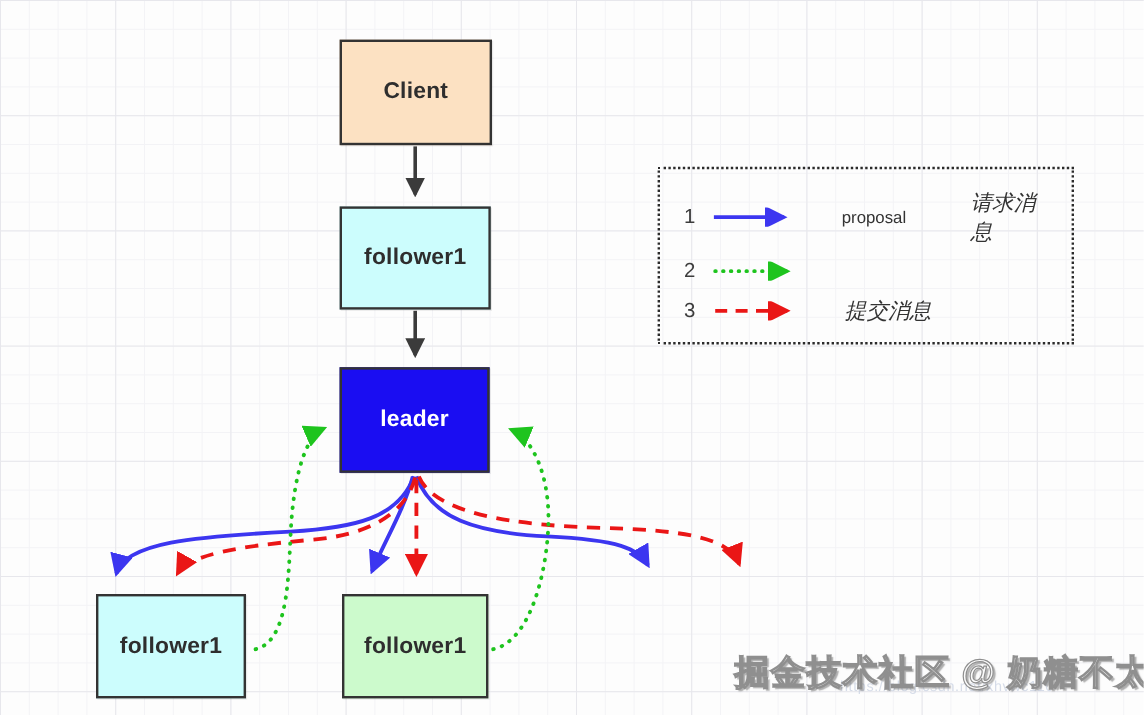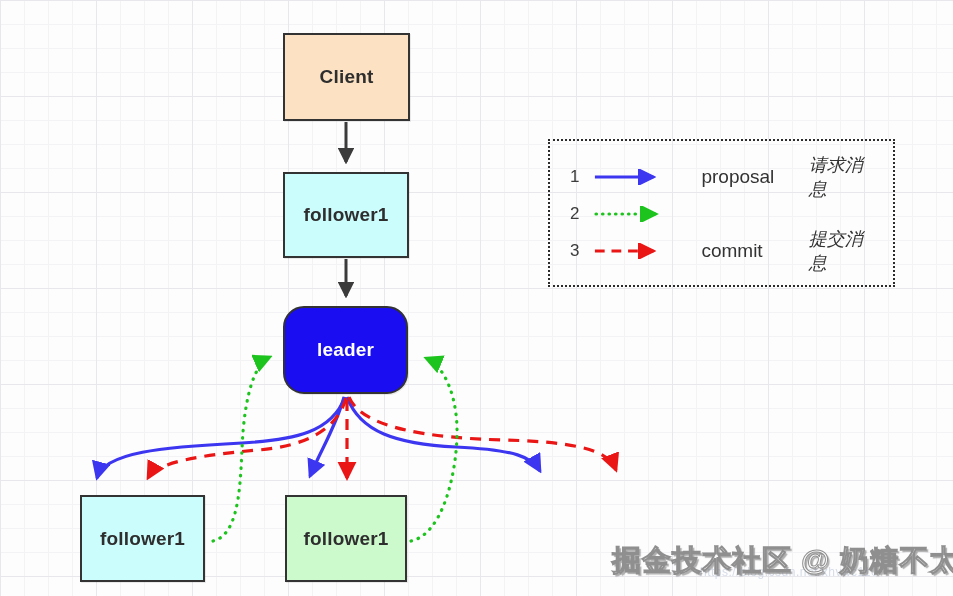--- a/index.html
+++ b/index.html
@@ -16,33 +16,33 @@
   }
   #wires{position:absolute;left:0;top:0;width:953px;height:596px;pointer-events:none;}
   .node{
     position:absolute;display:flex;align-items:center;justify-content:center;
     border:2.5px solid #333;box-sizing:border-box;
     font-size:19px;font-weight:bold;color:#2e2e2e;letter-spacing:.2px;
     box-shadow:1px 1px 0 rgba(0,0,0,.08);
   }
   .node.client{left:283px;top:33px;width:127px;height:88px;background:#fce1c2;}
   .node.f-top{left:283px;top:172px;width:126px;height:86px;background:#ccfdfd;}
-  .node.leader{left:283px;top:306px;width:125px;height:88px;background:#1a0df2;color:#ffffff;border-radius:21px;}
+  .node.leader{left:283px;top:306px;width:125px;height:88px;background:#1a0df2;color:#ffffff;}
   .node.fb1{left:80px;top:495px;width:125px;height:87px;background:#ccfdfd;}
   .node.fb2{left:285px;top:495px;width:122px;height:87px;background:#ccfacc;}
   .node.fb3{left:508px;top:495px;width:124px;height:87px;background:#ccfacc;}
   .legend{
     position:absolute;left:548px;top:139px;width:347px;height:148px;box-sizing:border-box;
     border:2px dotted #2b2b2b;padding:10px 14px 8px 20px;
     display:flex;flex-direction:column;justify-content:space-around;
   }
   .legend-row{display:flex;align-items:center;}
   .legend-num{width:22px;font-size:17px;color:#3c3c3c;}
   .legend-sample{width:84px;height:16px;margin-right:28px;}
-  .legend-label{width:110px;font-size:19px;color:#333;}
+  .legend-label{width:110px;font-size:14px;color:#333;}
   .legend-zh{font-size:18px;color:#333;font-style:italic;}
   .watermark{
     position:absolute;left:612px;top:541px;width:340px;
     font-size:29px;font-weight:bold;white-space:nowrap;
     color:#fbfbfb;-webkit-text-stroke:1px #8f8f8f;
     text-shadow:2px 2px 1px rgba(110,110,110,.55);
     letter-spacing:1px;
   }
   .watermark-url{
     position:absolute;left:700px;top:565px;width:253px;white-space:nowrap;
@@ -115,21 +115,20 @@
       <span class="legend-num">2</span>
       <svg class="legend-sample" viewBox="0 0 84 16">
         <path d="M4,8 L64,8" stroke="#1ec41e" stroke-width="3.2" fill="none" stroke-linecap="round" stroke-dasharray="0.5 6" marker-end="url(#ah-green)"></path>
       </svg>
     </div>
     <div class="legend-row">
       <span class="legend-num">3</span>
       <svg class="legend-sample" viewBox="0 0 84 16">
         <path d="M4,8 L64,8" stroke="#ea1616" stroke-width="3.2" fill="none" stroke-dasharray="10 7" marker-end="url(#ah-red)"></path>
       </svg>
-      <span class="legend-label">commit</span>
       <span class="legend-zh">提交消息</span>
     </div>
   </div>
 
   <div class="watermark-url">https://blog.csdn.net/xhvwc110</div>
   <div class="watermark">掘金技术社区 @ 奶糖不太甜</div>
 
 </div>
 
 </body></html>

